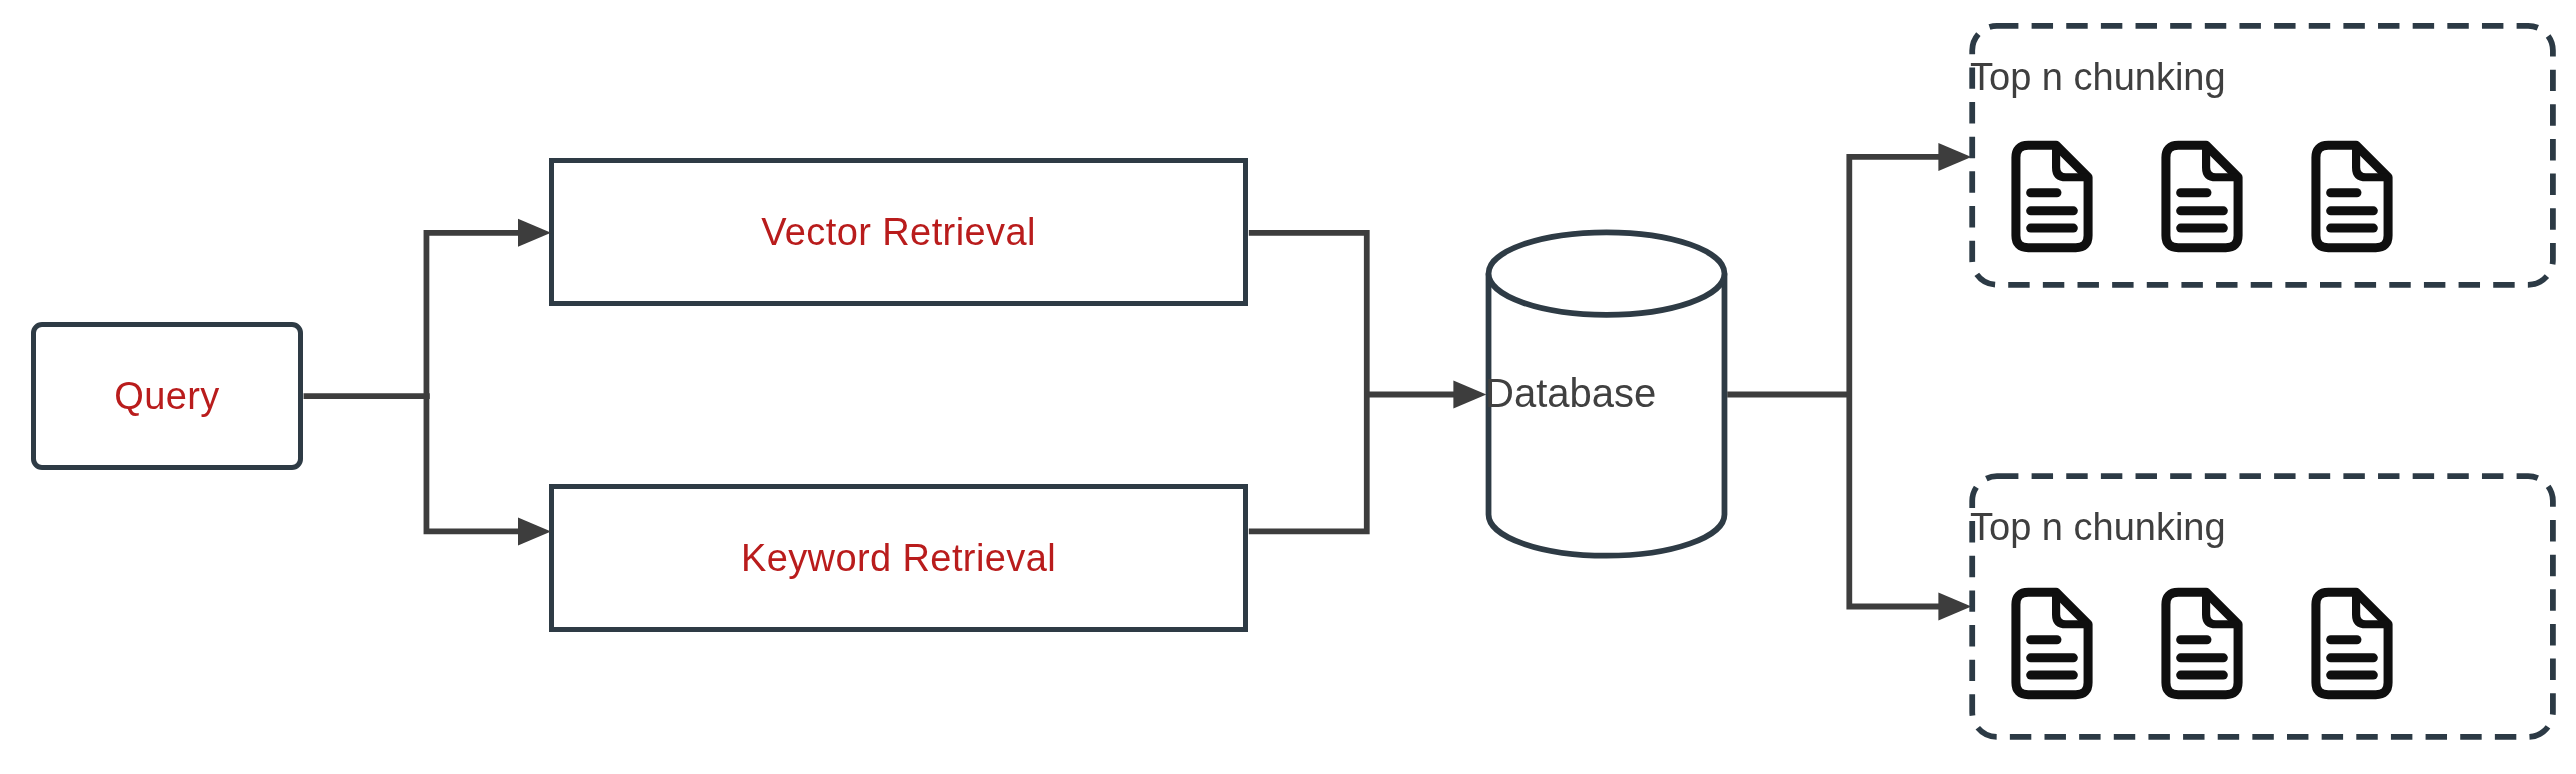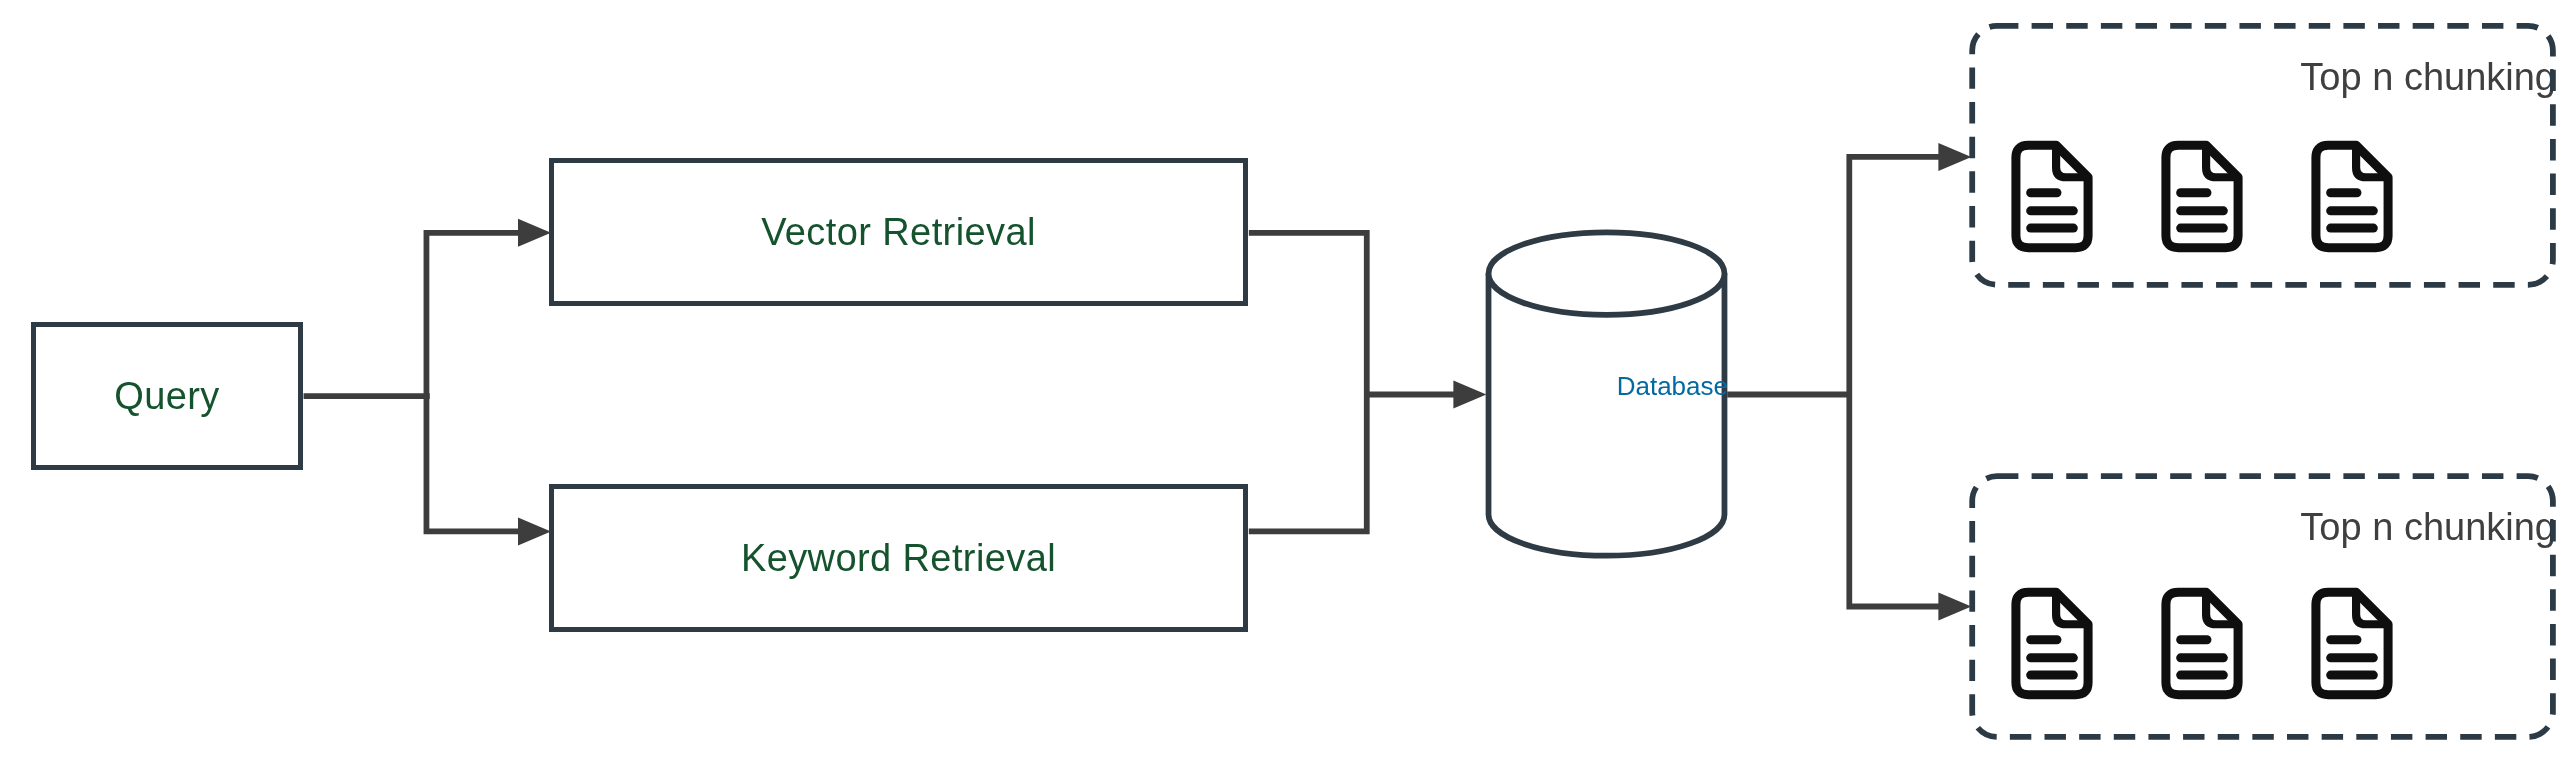--- a/index.html
+++ b/index.html
@@ -15,43 +15,43 @@
   
   .node {
     position: absolute;
     box-sizing: border-box;
     background: #ffffff;
     border: 5.8px solid #2e3b45;
     display: flex;
     align-items: center;
     justify-content: center;
     font-size: 38px;
-    color: #14532d;
+    color: #b91c1c;
     letter-spacing: 0.4px;
     z-index: 2;
   }
-  #query    { left: 31px;  top: 322px; width: 272px; height: 148px; }
+  #query    { left: 31px;  top: 322px; width: 272px; height: 148px; border-radius: 11px; }
   #vector   { left: 549px; top: 158px; width: 699px; height: 148px; }
   #keyword  { left: 549px; top: 484px; width: 699px; height: 148px; }
 
   
   #database { position: absolute; left: 1485px; top: 229px; width: 243px; height: 330px; z-index: 2; }
   #database svg { position: absolute; left: 0; top: 0; width: 100%; height: 100%; }
   #database .db-label {
     position: absolute; left: 0; top: 142px; width: 100%;
-    text-align: right; font-size: 26px; color: #0369a1;
+    text-align: left; font-size: 40px; color: #404040;
   }
 
   
   .group { position: absolute; width: 586px; z-index: 2; }
   #group-top    { left: 1970px; top: 23px;  height: 264px; }
   #group-bottom { left: 1970px; top: 473px; height: 266px; }
   .group-title {
     padding-top: 31px;
-    text-align: right;
+    text-align: left;
     font-size: 38px;
     color: #3f3f3f;
     line-height: 46px;
   }
   .icon-row {
     position: absolute;
     left: 41px;
     display: flex;
     gap: 68px;
   }

